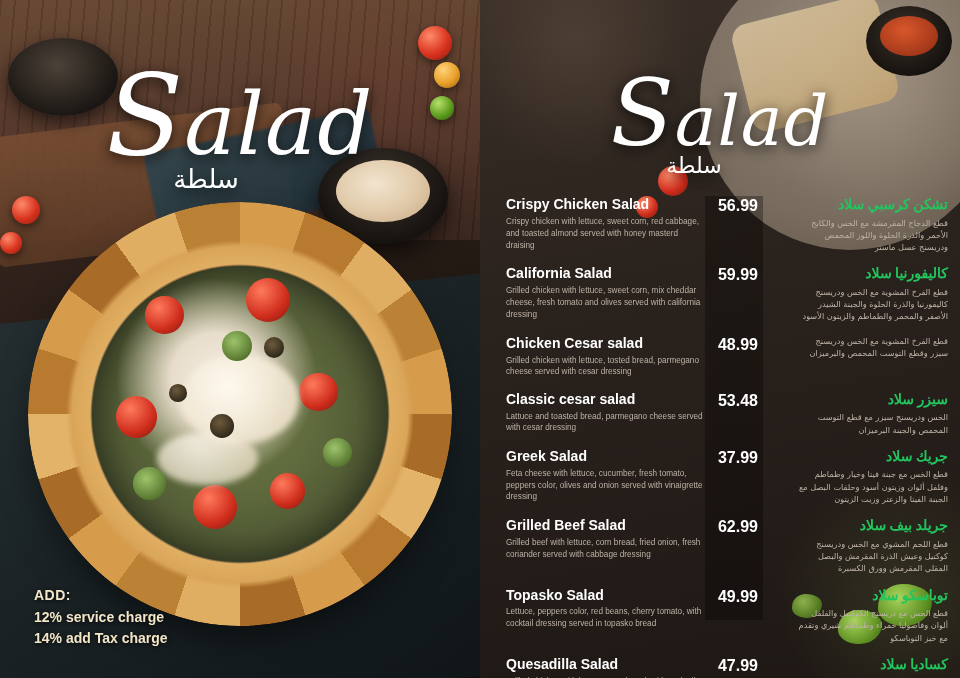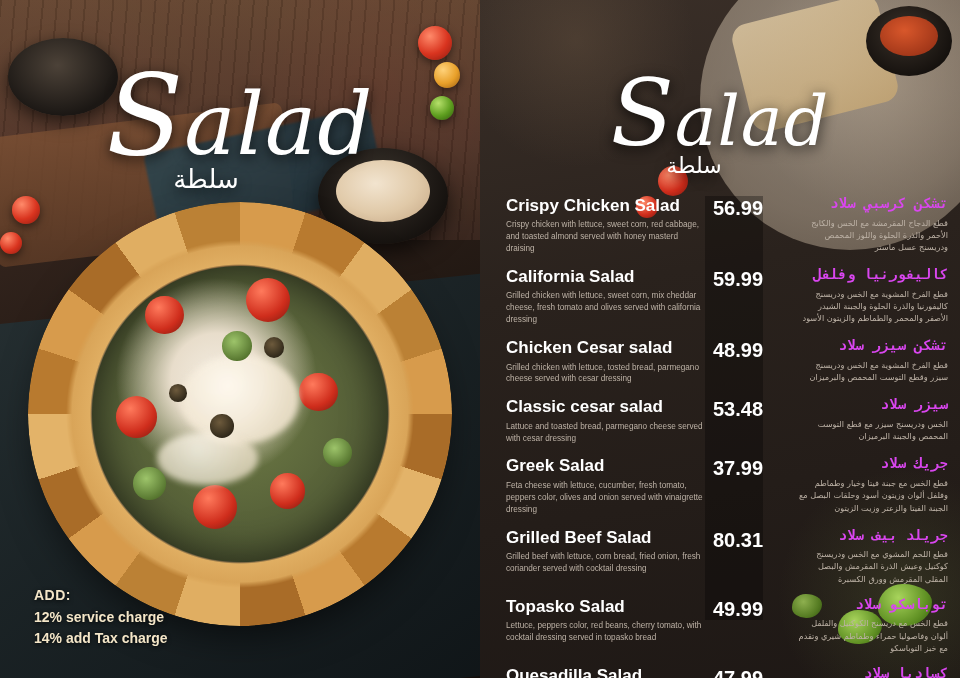--- a/index.html
+++ b/index.html
@@ -243,45 +243,45 @@
     align-items: flex-start;
     padding: 0 12px 0 26px;
     margin-bottom: 12px;
     min-height: 44px;
   }
   .col-en { width: 204px; padding-right: 6px; }
   .col-price {
     width: 56px;
     text-align: center;
     color: #ffffff;
-    font-size: 20px;
+    font-size: 16px;
     font-weight: bold;
     padding-top: 1px;
   }
   .col-ar { flex: 1; text-align: right; direction: rtl; padding-left: 6px; }
 
   .item-en-name {
     color: #ffffff;
-    font-size: 17px;
+    font-size: 14px;
     font-weight: bold;
     line-height: 1.2;
     margin-bottom: 3px;
   }
   .item-en-desc {
     color: #bdb2a6;
     font-size: 8.2px;
     line-height: 1.45;
   }
   .item-ar-name {
-    color: #d946ef;
+    color: #22c55e;
     font-size: 14px;
     font-weight: bold;
     line-height: 1.25;
     margin-bottom: 3px;
-    font-family: Liberation Mono, monospace;
+    font-family: Liberation Serif, serif;
   }
   .item-ar-desc {
     color: #bdb2a6;
     font-size: 8.2px;
     line-height: 1.5;
     font-family: "DejaVu Sans", sans-serif;
     margin-left: 24px;
   }
 </style>
 </head>
@@ -368,33 +368,32 @@
         </div>
       </div>
 
       <div class="menu-row">
         <div class="col-en">
           <div class="item-en-name">California Salad</div>
           <div class="item-en-desc">Grilled chicken with lettuce, sweet corn, mix cheddar cheese, fresh tomato and olives served with california dressing</div>
         </div>
         <div class="col-price">59.99</div>
         <div class="col-ar">
-          <div class="item-ar-name">كاليفورنيا وفلفل</div>
+          <div class="item-ar-name">كاليفورنيا سلاد</div>
           <div class="item-ar-desc">قطع الفرخ المشوية مع الخس ودريسنج كاليفورنيا والذرة الحلوة والجبنة الشيدر الأصفر والمحمر والطماطم والزيتون الأسود</div>
         </div>
       </div>
 
       <div class="menu-row">
         <div class="col-en">
           <div class="item-en-name">Chicken Cesar salad</div>
           <div class="item-en-desc">Grilled chicken with lettuce, tosted bread, parmegano cheese served with cesar dressing</div>
         </div>
         <div class="col-price">48.99</div>
         <div class="col-ar">
-          <div class="item-ar-name">تشكن سيزر سلاد</div>
           <div class="item-ar-desc">قطع الفرخ المشوية مع الخس ودريسنج سيزر وقطع التوست المحمص والبرميزان</div>
         </div>
       </div>
 
       <div class="menu-row">
         <div class="col-en">
           <div class="item-en-name">Classic cesar salad</div>
           <div class="item-en-desc">Lattuce and toasted bread, parmegano cheese served with cesar dressing</div>
         </div>
         <div class="col-price">53.48</div>
@@ -412,23 +411,23 @@
         <div class="col-price">37.99</div>
         <div class="col-ar">
           <div class="item-ar-name">جريك سلاد</div>
           <div class="item-ar-desc">قطع الخس مع جبنة فيتا وخيار وطماطم وفلفل ألوان وزيتون أسود وحلقات البصل مع الجبنة الفيتا والزعتر وزيت الزيتون</div>
         </div>
       </div>
 
       <div class="menu-row">
         <div class="col-en">
           <div class="item-en-name">Grilled Beef Salad</div>
-          <div class="item-en-desc">Grilled beef with lettuce, corn bread, fried onion, fresh coriander served with cocktail dressing</div>
-        </div>
-        <div class="col-price">80.31</div>
+          <div class="item-en-desc">Grilled beef with lettuce, corn bread, fried onion, fresh coriander served with cabbage dressing</div>
+        </div>
+        <div class="col-price">62.99</div>
         <div class="col-ar">
           <div class="item-ar-name">جريلد بيف سلاد</div>
           <div class="item-ar-desc">قطع اللحم المشوي مع الخس ودريسنج كوكتيل وعيش الذرة المقرمش والبصل المقلي المقرمش وورق الكسبرة</div>
         </div>
       </div>
 
       <div class="menu-row">
         <div class="col-en">
           <div class="item-en-name">Topasko Salad</div>
           <div class="item-en-desc">Lettuce, peppers color, red beans, cherry tomato, with cocktail dressing served in topasko bread</div>

